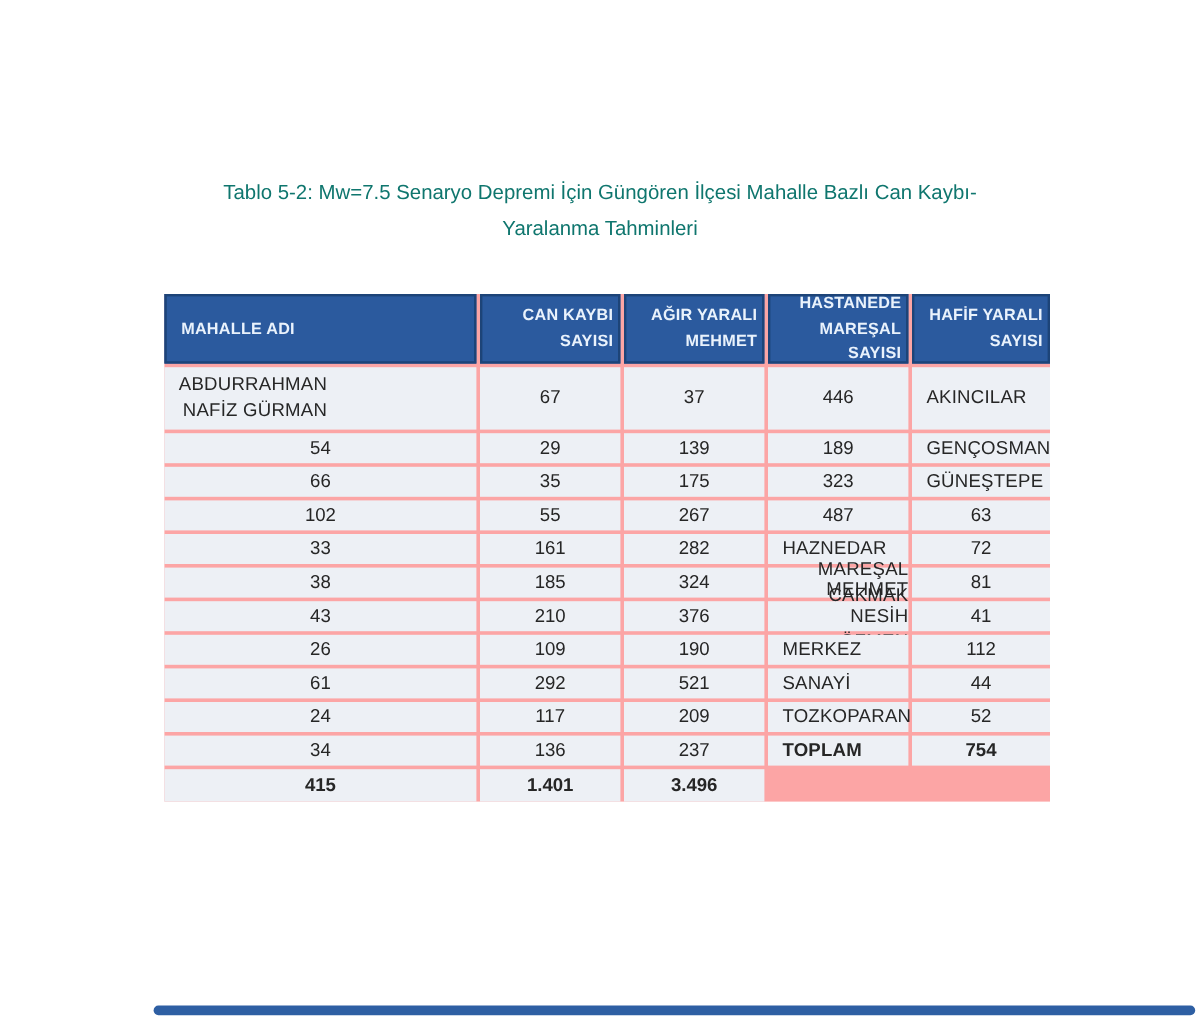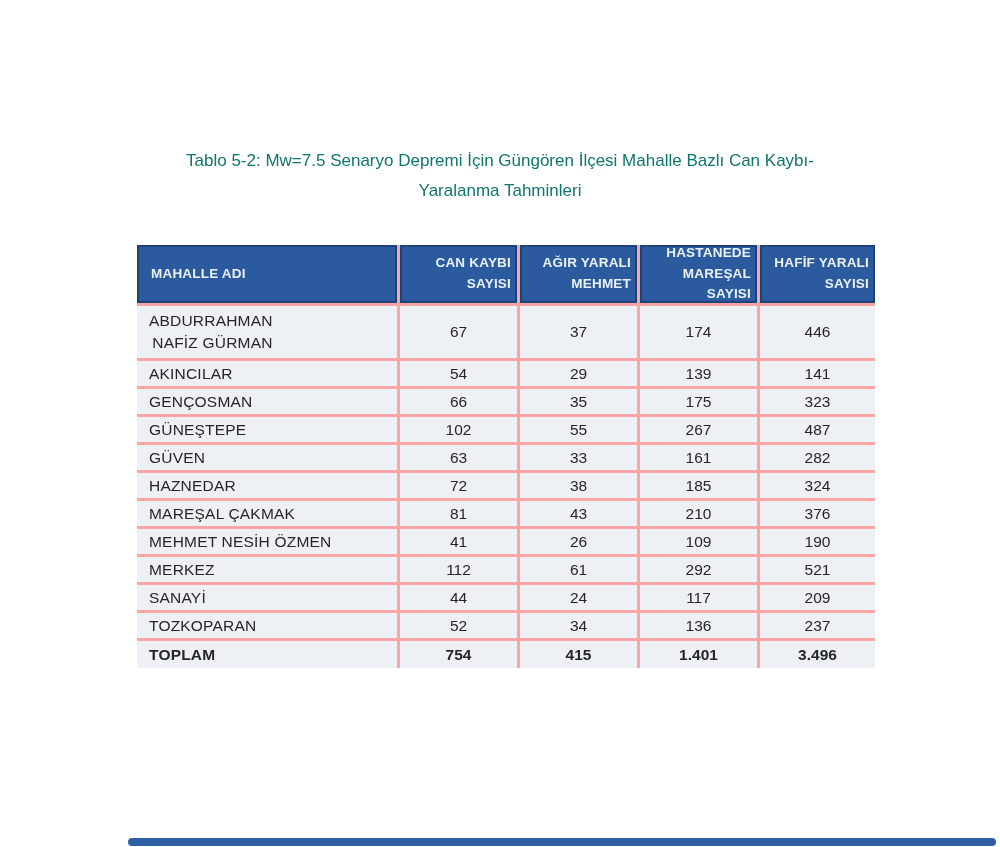--- a/index.html
+++ b/index.html
@@ -100,38 +100,36 @@
   <div class="table" id="table">
       <div class="th first">MAHALLE ADI</div>
       <div class="th">CAN KAYBI SAYISI</div>
       <div class="th">AĞIR YARALI MEHMET</div>
       <div class="th">HASTANEDE MAREŞAL SAYISI</div>
       <div class="th">HAFİF YARALI SAYISI</div>
       <div class="td name">ABDURRAHMAN
 NAFİZ GÜRMAN</div>
       <div class="td">67</div>
       <div class="td">37</div>
-      <div class="td">174</div>
       <div class="td">446</div>
       <div class="td name">AKINCILAR</div>
       <div class="td">54</div>
       <div class="td">29</div>
       <div class="td">139</div>
-      <div class="td">141</div>
+      <div class="td">189</div>
       <div class="td name">GENÇOSMAN</div>
       <div class="td">66</div>
       <div class="td">35</div>
       <div class="td">175</div>
       <div class="td">323</div>
       <div class="td name">GÜNEŞTEPE</div>
       <div class="td">102</div>
       <div class="td">55</div>
       <div class="td">267</div>
       <div class="td">487</div>
-      <div class="td name">GÜVEN</div>
       <div class="td">63</div>
       <div class="td">33</div>
       <div class="td">161</div>
       <div class="td">282</div>
       <div class="td name">HAZNEDAR</div>
       <div class="td">72</div>
       <div class="td">38</div>
       <div class="td">185</div>
       <div class="td">324</div>
       <div class="td name">MAREŞAL ÇAKMAK</div>

